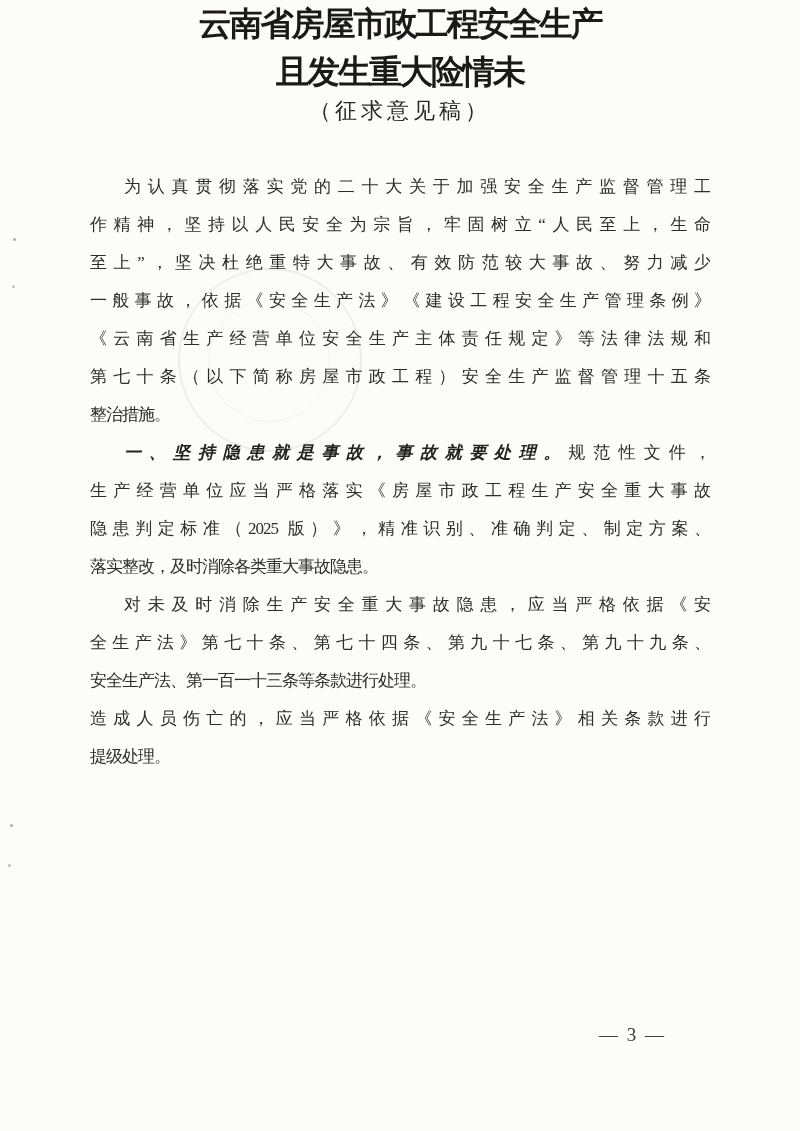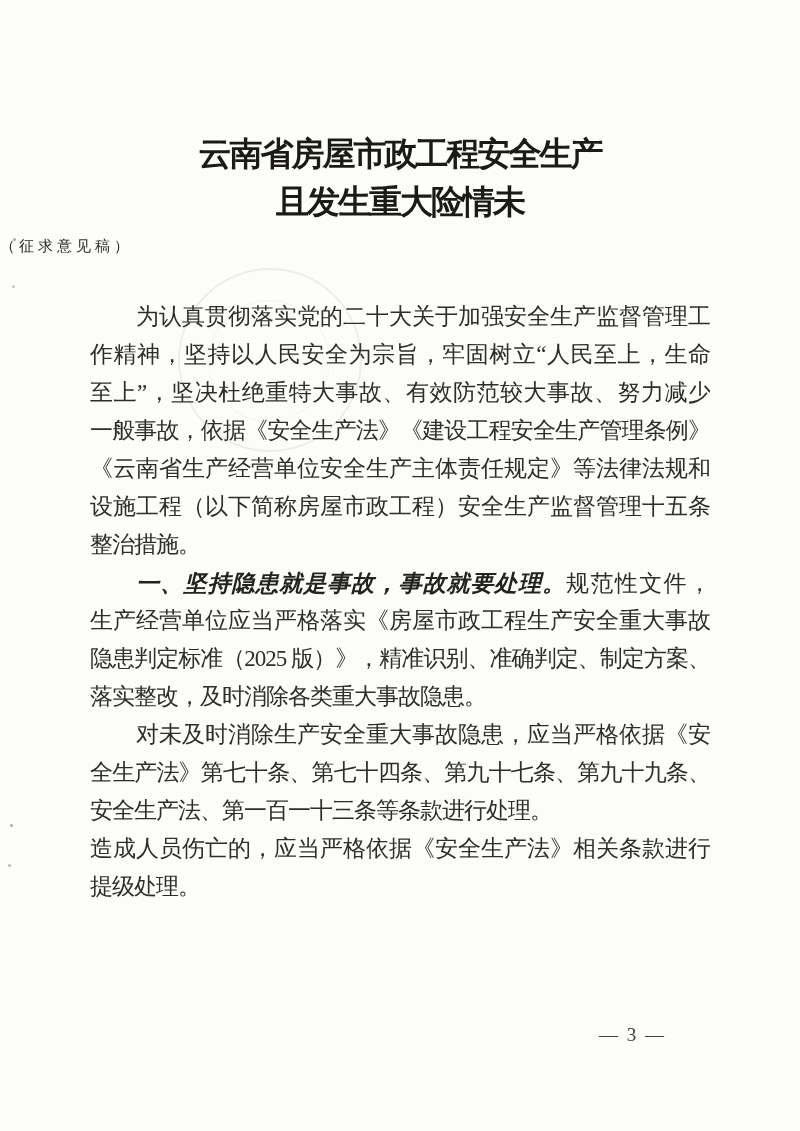--- a/index.html
+++ b/index.html
@@ -45,41 +45,40 @@
     border-radius: 50%;
     background: rgba(70, 70, 70, 0.45);
   }
   .speck.s1 { left: 13px; top: 238px; }
   .speck.s2 { left: 12px; top: 285px; background: rgba(70,70,70,0.3); }
   .speck.s3 { left: 10px; top: 824px; }
   .speck.s4 { left: 8px;  top: 864px; background: rgba(70,70,70,0.35); }
 
   .doc-title {
     margin: 0;
-    padding-top: 130px;
     text-align: center;
     font-size: 33px;
     line-height: 48px;
     font-weight: 800;
     letter-spacing: -2px;
     color: #1b1a18;
   }
   .doc-title .t-line { display: block; }
 
   .doc-subtitle {
-    margin-top: 11px;
-    font-size: 15px;
+    text-align: center;
+    font-size: 22px;
     letter-spacing: 4px;
     color: #2a2927;
   }
 
   .doc-body {
     margin: 42px auto 0 auto;
     width: 620px;
-    font-size: 23px;
+    font-size: 17px;
     letter-spacing: -1px;
   }
   .para { margin: 0; }
   .line {
     height: 38px;
     line-height: 38px;
     overflow: hidden;
     text-align: justify;
     text-align-last: justify;
     white-space: normal;
@@ -123,21 +122,21 @@
 
   <div class="doc-subtitle">（征求意见稿）</div>
 
   <div class="doc-body">
       <div class="para">
         <div class="line indent"><span class="seg">为认真贯彻落实党的二十大关于加强安全生产监督管理工</span></div>
         <div class="line"><span class="seg">作精神，坚持以人民安全为宗旨，牢固树立“人民至上，生命</span></div>
         <div class="line"><span class="seg">至上”，坚决杜绝重特大事故、有效防范较大事故、努力减少</span></div>
         <div class="line"><span class="seg">一般事故，依据《安全生产法》《建设工程安全生产管理条例》</span></div>
         <div class="line"><span class="seg">《云南省生产经营单位安全生产主体责任规定》等法律法规和</span></div>
-        <div class="line"><span class="seg">设施工程（以下简称房屋市政工程）安全生产监督管理十五条</span></div>
+        <div class="line"><span class="seg">第七十条（以下简称房屋市政工程）安全生产监督管理十五条</span></div>
         <div class="line last"><span class="seg">整治措施。</span></div>
       </div>
       <div class="para">
         <div class="line indent"><span class="seg bold">一、坚持隐患就是事故，事故就要处理。</span><span class="seg">规范性文件，</span></div>
         <div class="line"><span class="seg">生产经营单位应当严格落实《房屋市政工程生产安全重大事故</span></div>
         <div class="line"><span class="seg">隐患判定标准（2025 版）》，精准识别、准确判定、制定方案、</span></div>
         <div class="line last"><span class="seg">落实整改，及时消除各类重大事故隐患。</span></div>
       </div>
       <div class="para">
         <div class="line indent"><span class="seg">对未及时消除生产安全重大事故隐患，应当严格依据《安</span></div>

